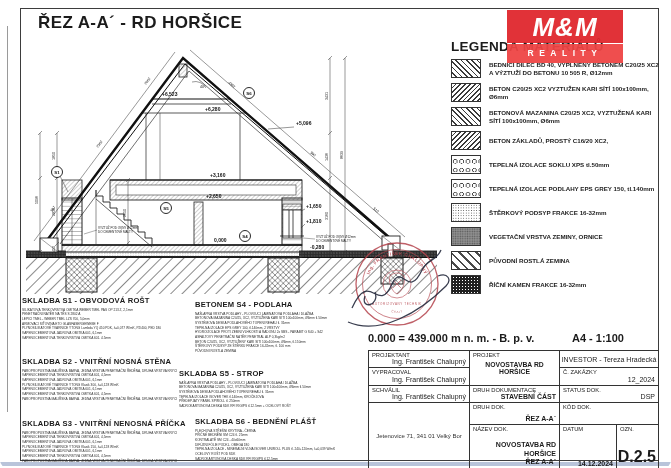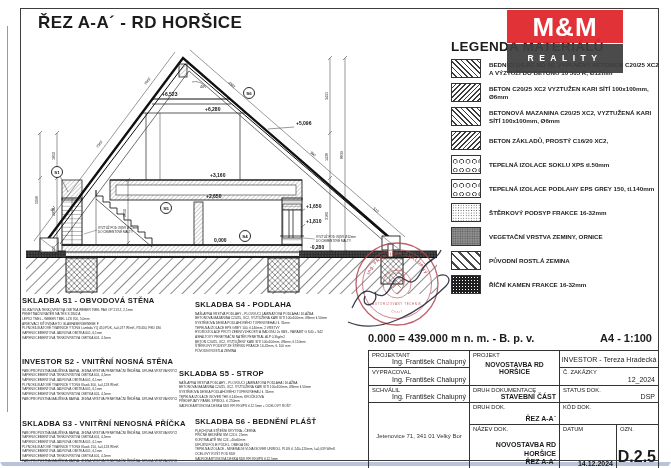--- a/index.html
+++ b/index.html
@@ -6,22 +6,22 @@
   .page{position:relative;width:671px;height:468px;background:#fff;overflow:hidden;
         font-family:"Liberation Sans",sans-serif;color:#1b1b1b;border-radius:8px;}
   .sheet-border{position:absolute;left:20px;top:8px;width:637px;height:451px;border:1.5px solid #3d3d3d;}
   .page-edge{position:absolute;left:7px;top:26px;width:0;height:386px;border-left:1.2px solid #9a9a9a;}
   .bottom-strip{position:absolute;left:0;top:462px;width:671px;height:4px;background:#b9c4da;}
 
   .title{position:absolute;left:38px;top:13px;font-size:17px;font-weight:bold;letter-spacing:.4px;}
 
   .logo{position:absolute;left:507px;top:10px;width:116px;z-index:6;opacity:.94;}
   .logo-red{height:33px;background:#e0262c;display:flex;align-items:center;justify-content:center;}
-  .logo-mm{color:#fff;font-size:26px;font-weight:bold;letter-spacing:1px;line-height:1;}
-  .logo-blue{height:29px;background:#404040;display:flex;align-items:center;justify-content:center;margin-top:1px;}
+  .logo-mm{color:#fff;font-size:26px;font-weight:bold;font-style:italic;letter-spacing:1px;line-height:1;}
+  .logo-blue{height:19px;background:#ef4444;display:flex;align-items:center;justify-content:center;margin-top:1px;}
   .logo-reality{color:#fff;font-size:8.5px;font-weight:bold;letter-spacing:5.5px;line-height:1;}
 
   .legend{position:absolute;left:451px;top:39px;width:208px;z-index:3;}
   .legend-title{font-size:13.5px;font-weight:bold;letter-spacing:.3px;margin-bottom:5px;}
   .legend-items{display:flex;flex-direction:column;gap:4.6px;}
   .lg-row{display:flex;align-items:center;height:19.4px;}
   .lg-sw{width:30px;height:19px;border:1px solid #333;flex:0 0 30px;margin-right:8px;box-sizing:border-box;}
   .lg-lbl{font-size:6.2px;font-weight:bold;line-height:1.25;color:#222;}
 
   .pat-diag-fwd{background-image:repeating-linear-gradient(45deg,#fff 0 2.6px,#3a3a3a 2.6px 3.8px);}
@@ -30,21 +30,21 @@
       radial-gradient(circle at 50% 28%,transparent 1.5px,#444 1.6px 2.2px,transparent 2.4px),
       radial-gradient(circle at 50% 74%,transparent 1.5px,#444 1.6px 2.2px,transparent 2.4px);
       background-size:6.4px 19px;}
   .pat-dots{background-image:radial-gradient(#555 .55px,transparent .85px);background-size:2.6px 2.6px;}
   .pat-soil{background-color:#8f8f8f;background-image:radial-gradient(#5a5a5a .6px,transparent .9px);background-size:2.4px 2.4px;}
   .pat-wide-diag{background-image:repeating-linear-gradient(45deg,#fff 0 4.2px,#4a4a4a 4.2px 6px);}
   .pat-stone{background-color:#202020;background-image:radial-gradient(#fff .5px,transparent .78px);background-size:3px 3px;}
 
   .elev{position:absolute;top:332px;font-size:11px;font-weight:bold;z-index:4;}
   .elev-datum{left:368px;}
-  .elev-scale{left:556px;width:96px;text-align:right;}
+  .elev-scale{left:572px;width:96px;}
 
   .tb{position:absolute;left:368px;top:350px;width:291px;height:120px;border:1.3px solid #333;
       box-sizing:border-box;display:grid;grid-template-columns:101px 90px 1fr;
       grid-template-rows:17px 18px 17px 22px 1fr;z-index:4;font-size:6px;}
   .tb-c{border-right:1px solid #333;border-bottom:1px solid #333;position:relative;
         padding:1px 3px;box-sizing:border-box;overflow:hidden;}
   .tb-lab{font-size:5.8px;color:#222;}
   .tb-val{position:absolute;right:3px;bottom:2px;font-size:7px;}
   .tb-center{position:absolute;left:0;right:0;top:50%;transform:translateY(-50%);text-align:center;font-weight:bold;font-size:6.8px;}
   .tb .noR{border-right:none;}
@@ -383,33 +383,33 @@
         <div class="tb-val" style="font-weight:bold;">14.12.2024</div>
       </div>
       <div class="osub">
         <div class="tb-lab">OZN.</div>
         <div class="ozn-big">D.2.5</div>
       </div>
     </div>
   </div>
 
   <div class="sklad" style="left:22px;top:296px;">
-    <div class="sklad-h">SKLADBA S1 - OBVODOVÁ STĚNA</div>
+    <div class="sklad-h">SKLADBA S1 - OBVODOVÁ ROŠT</div>
     <div class="sklad-lines">
         <div class="sklad-line">SILIKÁTOVÁ TENKOVRSTVÁ OMÍTKA WEBER TMEL PAS OP 213 Z, 2,1mm</div>
         <div class="sklad-line">PENETRAČNÍ NÁTĚR NA TĚS S 2802 A</div>
         <div class="sklad-line">LEPÍCÍ TMEL - WEBER TMEL LZS 700, 5,0mm</div>
         <div class="sklad-line">ARMOVACÍ SÍŤOVINA ETO GLASFASERGEWEBE F</div>
         <div class="sklad-line">PLYNOSILIKÁTOVÉ TVÁRNICE YTONG Lambda YQ 450 PDK, λ=0,077 W/mK, P2/400, PED 180</div>
         <div class="sklad-line">VÁPENOCEMENTOVÁ JÁDROVÁ OMÍTKA 601, 6,1mm</div>
         <div class="sklad-line">VÁPENOCEMENTOVÁ TENKOVRSTVÁ OMÍTKA 601, 4,5mm</div>
       </div>
   </div>
   <div class="sklad" style="left:22px;top:357px;">
-    <div class="sklad-h">INVESTOR S2 - VNITŘNÍ NOSNÁ STĚNA</div>
+    <div class="sklad-h">SKLADBA S2 - VNITŘNÍ NOSNÁ STĚNA</div>
     <div class="sklad-lines">
         <div class="sklad-line">PAROPROPUSTNÁ MALÍŘSKÁ BARVA, JEDNA VRSTVA PENETRAČNÍ ŘEDĚNÁ, DRUHÁ VRSTVA KRYCÍ</div>
         <div class="sklad-line">VÁPENOCEMENTOVÁ TENKOVRSTVÁ OMÍTKA 601, 4,5mm</div>
         <div class="sklad-line">VÁPENOCEMENTOVÁ JÁDROVÁ OMÍTKA 601, 6,1mm</div>
         <div class="sklad-line">PLYNOSILIKÁTOVÉ TVÁRNICE YTONG Klasik 300, λ=0,128 W/mK</div>
         <div class="sklad-line">VÁPENOCEMENTOVÁ JÁDROVÁ OMÍTKA 601, 6,1mm</div>
         <div class="sklad-line">VÁPENOCEMENTOVÁ TENKOVRSTVÁ OMÍTKA 601, 4,5mm</div>
         <div class="sklad-line">PAROPROPUSTNÁ MALÍŘSKÁ BARVA, JEDNA VRSTVA PENETRAČNÍ ŘEDĚNÁ, DRUHÁ VRSTVA KRYCÍ</div>
       </div>
   </div>
@@ -419,21 +419,21 @@
         <div class="sklad-line">PAROPROPUSTNÁ MALÍŘSKÁ BARVA, JEDNA VRSTVA PENETRAČNÍ ŘEDĚNÁ, DRUHÁ VRSTVA KRYCÍ</div>
         <div class="sklad-line">VÁPENOCEMENTOVÁ TENKOVRSTVÁ OMÍTKA 601, 4,5mm</div>
         <div class="sklad-line">VÁPENOCEMENTOVÁ JÁDROVÁ OMÍTKA 601, 6,1mm</div>
         <div class="sklad-line">PLYNOSILIKÁTOVÉ TVÁRNICE YTONG Klasik 150, λ=0,128 W/mK</div>
         <div class="sklad-line">VÁPENOCEMENTOVÁ JÁDROVÁ OMÍTKA 601, 6,1mm</div>
         <div class="sklad-line">VÁPENOCEMENTOVÁ TENKOVRSTVÁ OMÍTKA 601, 4,5mm</div>
         <div class="sklad-line">PAROPROPUSTNÁ MALÍŘSKÁ BARVA, JEDNA VRSTVA PENETRAČNÍ ŘEDĚNÁ, DRUHÁ VRSTVA KRYCÍ</div>
       </div>
   </div>
   <div class="sklad" style="left:195px;top:300px;">
-    <div class="sklad-h">SKLADBA S4 - PODLAHA</div>
+    <div class="sklad-h">BETONEM S4 - PODLAHA</div>
     <div class="sklad-lines">
         <div class="sklad-line">NÁŠLAPNÁ VRSTVA PODLAHY - PLOVOUCÍ LAMINÁTOVÁ PODLAHA / DLAŽBA</div>
         <div class="sklad-line">BETONOVÁ MAZANINA C20/25, XC2, VYZTUŽENÁ KARI SÍTÍ 100x100mm, Ø6mm tl.50mm</div>
         <div class="sklad-line">SYSTÉMOVÁ DESKA PODLAHOVÉHO TOPENÍ REHAU tl. 31mm</div>
         <div class="sklad-line">TEPELNÁ IZOLACE EPS GREY 100, tl.140mm, 2 VRSTVY</div>
         <div class="sklad-line">HYDROIZOLACE PROTI ZEMNÍ VLHKOSTI A RADONU 2x SBS - PARABIT G S40 + S42</div>
         <div class="sklad-line">ASFALTOVÝ PENETRAČNÍ NÁTĚR PENETRAL ALP 0,3kg/m2</div>
         <div class="sklad-line">BETON C20/25, XC2, VYZTUŽENÝ KARI SÍTÍ 100x100mm, Ø6mm, tl.150mm</div>
         <div class="sklad-line">ŠTĚRKOVÝ PODSYP ZE ŠTĚRKU FRAKCE 16-32mm, tl. 100 mm</div>
         <div class="sklad-line">PŮVODNÍ ROSTLÁ ZEMINA</div>

